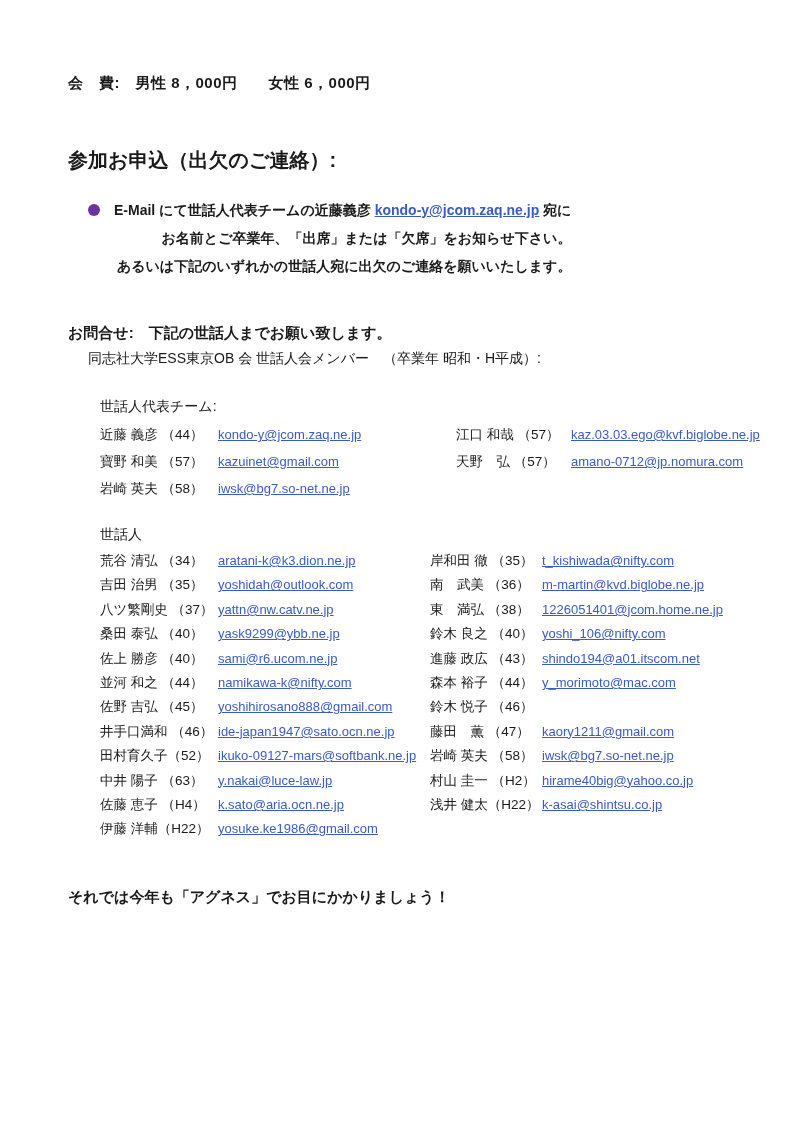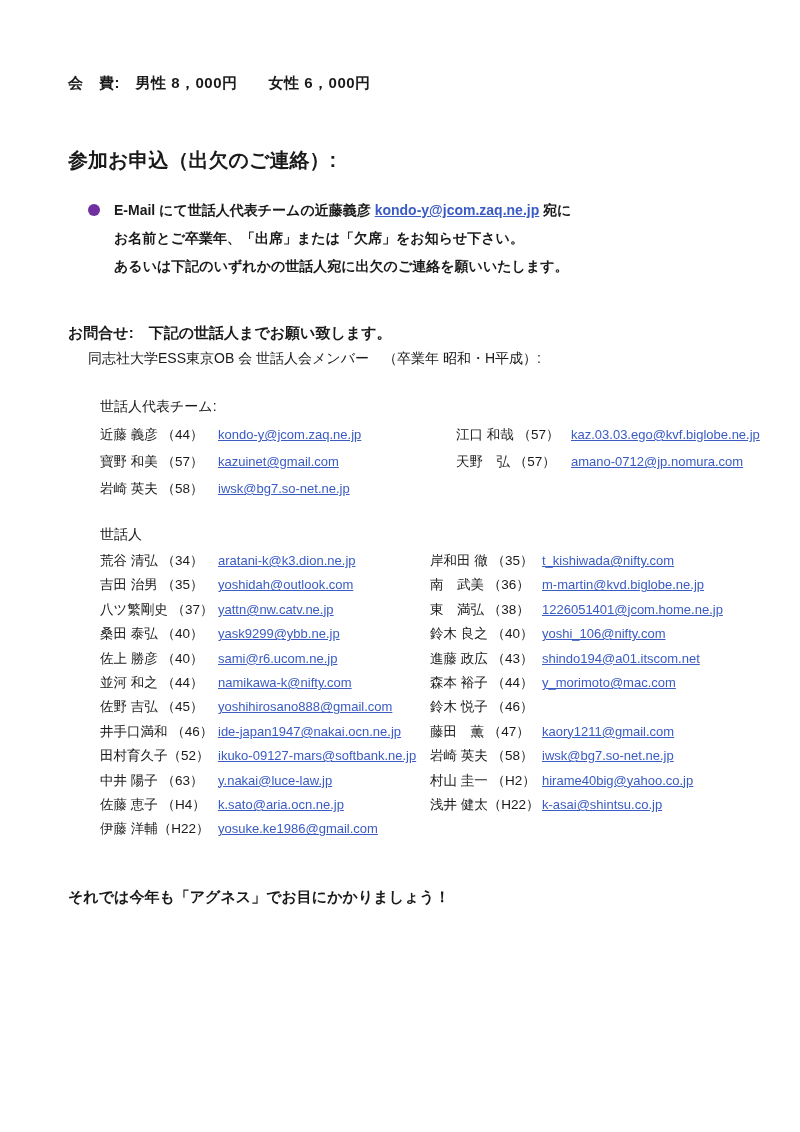--- a/index.html
+++ b/index.html
@@ -12,21 +12,21 @@
   body{
     width:800px;height:1132px;
     font-family:"Liberation Sans","DejaVu Sans",sans-serif;
     color:var(--text);
     overflow:hidden;
   }
   .doc{padding:74px 36px 0 68px;}
   .fee-line{font-size:15px;font-weight:bold;letter-spacing:.5px;white-space:pre;}
   .invite-heading{margin-top:54px;font-size:20px;font-weight:bold;white-space:pre;}
   .bullets{margin-top:22px;padding-left:20px;}
-  .bullet-item{display:flex;align-items:flex-start;}
+  .bullet-item{display:flex;align-items:flex-start;text-align:right;}
   .bullet-item + .bullet-item{margin-top:20px;}
   .bullet-marker{
     width:12px;height:12px;border-radius:50%;
     background:var(--bullet);flex-shrink:0;
     margin:8px 14px 0 0;
   }
   .bullet-body{font-size:14px;font-weight:bold;line-height:28px;white-space:pre-wrap;}
   .mail-link{color:var(--link);text-decoration:underline;font-weight:bold;cursor:pointer;}
   .deadline{text-decoration:underline;}
   .enquiry-heading{margin-top:44px;font-size:15px;font-weight:bold;white-space:pre;}
@@ -126,21 +126,21 @@
         <div class="contact-row">
           <span class="contact-name">並河 和之 （44）</span>
           <a class="contact-email">namikawa-k@nifty.com</a>
         </div>
         <div class="contact-row">
           <span class="contact-name">佐野 吉弘 （45）</span>
           <a class="contact-email">yoshihirosano888@gmail.com</a>
         </div>
         <div class="contact-row">
           <span class="contact-name">井手口満和 （46）</span>
-          <a class="contact-email">ide-japan1947@nakai.ocn.ne.jp</a>
+          <a class="contact-email">ide-japan1947@sato.ocn.ne.jp</a>
         </div>
         <div class="contact-row">
           <span class="contact-name">田村育久子（52）</span>
           <a class="contact-email">ikuko-09127-mars@softbank.ne.jp</a>
         </div>
         <div class="contact-row">
           <span class="contact-name">中井 陽子 （63）</span>
           <a class="contact-email">y.nakai@luce-law.jp</a>
         </div>
         <div class="contact-row">

